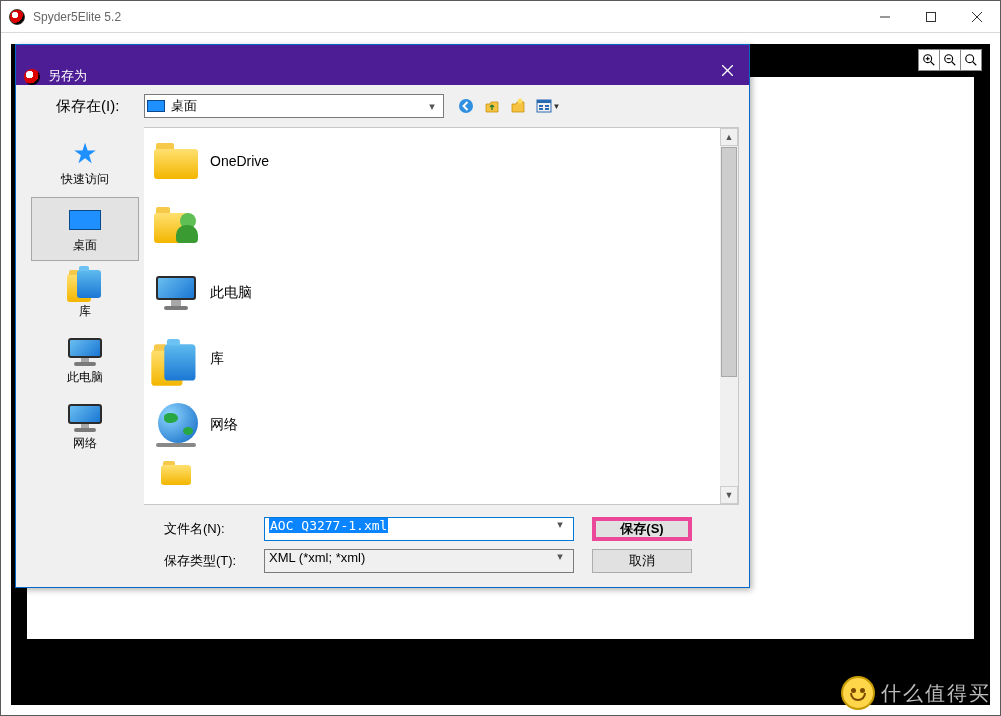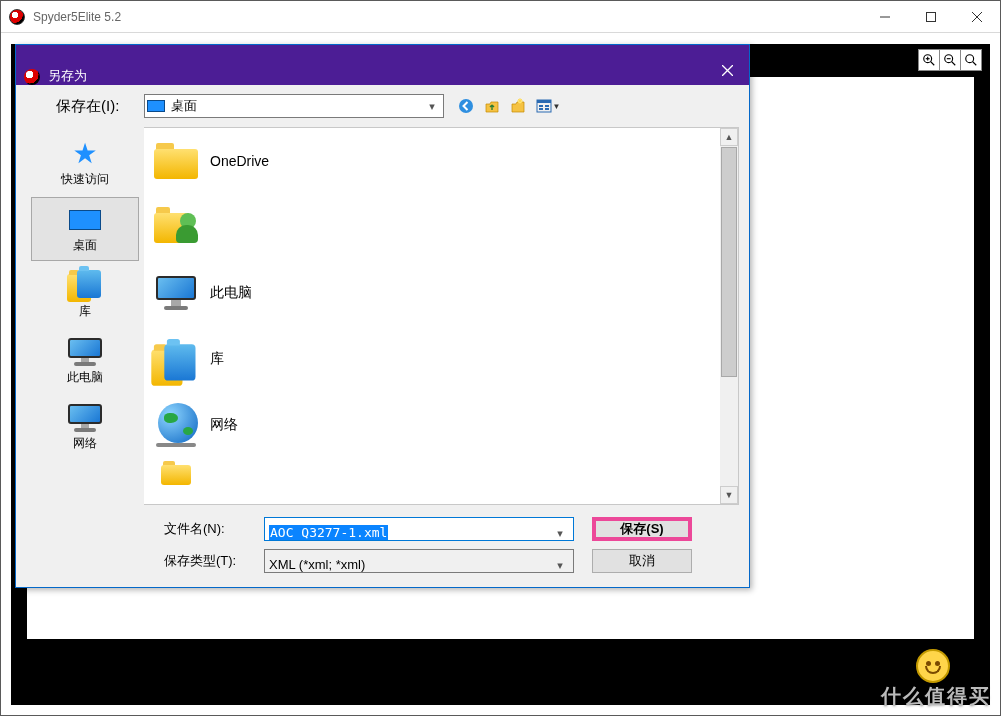--- a/index.html
+++ b/index.html
@@ -20,21 +20,21 @@
   .zoom-btn { width:22px; height:22px; border:1px solid #888; background:#fff; margin-left:-1px; display:flex; align-items:center; justify-content:center; font-size:13px; }
   .zoom-btn svg { width:14px; height:14px; }
 
   .inner-white { position:absolute; left:26px; top:76px; right:26px; bottom:76px; background:#fff; }
 
   
   .footer { position:absolute; left:10px; right:10px; bottom:10px; height:44px; background:#000; display:flex; align-items:center; justify-content:flex-end; padding-right:18px; gap:6px; }
   .footer-btn { width:100px; height:28px; background:#e1e1e1; border:1px solid #adadad; font-size:13px; display:flex; align-items:center; justify-content:center; }
 
   
-  .watermark { position:absolute; right:10px; bottom:6px; display:flex; align-items:center; color:#bbb; font-size:20px; font-weight:bold; letter-spacing:2px; text-shadow:0 0 3px rgba(0,0,0,.6); z-index:9000; pointer-events:none;flex-direction:column; }
+  .watermark { position:absolute; right:10px; bottom:6px; display:flex; align-items:center; color:#bbb; font-size:20px; font-weight:normal; letter-spacing:2px; text-shadow:0 0 3px rgba(0,0,0,.6); z-index:9000; pointer-events:none; }
   .watermark .smile { width:34px; height:34px; border-radius:50%; background:#ffd54a; border:2px solid #c49a00; margin-right:6px; position:relative; }
   .watermark .smile::before, .watermark .smile::after { content:""; position:absolute; width:5px; height:5px; background:#7a4a00; border-radius:50%; top:10px; }
   .watermark .smile::before { left:8px; } .watermark .smile::after { right:8px; }
   .watermark .smile .m { position:absolute; left:7px; right:7px; bottom:7px; height:8px; border:2px solid #7a4a00; border-top:none; border-radius:0 0 20px 20px; }
 
   
   .dialog { position:absolute; left:15px; top:44px; width:735px; height:544px; background:#fff; border:1px solid #0468c9; box-shadow:2px 2px 6px rgba(0,0,0,.3); display:flex; flex-direction:column; z-index:100; }
   .dlg-titlebar { height:40px; background:#4c1d95; color:#fff; display:flex; align-items:flex-end; }
   .dlg-titlebar .dlg-icon { width:16px; height:16px; margin:0 8px; border-radius:50%; background:radial-gradient(circle at 35% 35%, #fff 0 25%, #d00 26% 60%, #000 61% 100%); }
   .dlg-title { flex:1; font-size:13px; }
@@ -68,21 +68,21 @@
   .fname { font-size:14px; }
   .sb-track { width:18px; background:#f0f0f0; display:flex; flex-direction:column; }
   .sb-btn { height:18px; background:#f0f0f0; border:1px solid #cdcdcd; display:flex; align-items:center; justify-content:center; font-size:9px; color:#555; }
   .sb-thumb { flex:0 0 230px; margin:1px; background:#cdcdcd; border:1px solid #a8a8a8; }
   .sb-space { flex:1; }
 
   
   .bottom-rows { padding-left:118px; padding-top:8px; }
   .brow { display:flex; align-items:center; height:32px; }
   .blabel { width:120px; font-size:13px; padding-left:20px; }
-  .bcombo { width:310px; height:24px; border:1px solid #7a7a7a; background:#fff; display:flex; align-items:flex-end; padding:0 4px; font-size:13px; font-family:"Consolas","SimSun",monospace; }
+  .bcombo { width:310px; height:24px; border:1px solid #7a7a7a; background:#fff; display:flex; align-items:flex-start; padding:0 4px; font-size:13px; font-family:"Consolas","SimSun",monospace; }
   .bcombo.focus { border:1px solid #0078d7; }
   .bcombo .sel { background:#0a84ff; color:#fff; padding:0 1px; flex:0 0 auto; font-family:"Consolas","SimSun",monospace; }
   .bcombo .bflex { flex:1; }
   .bcombo.readonly { background:#f0f0f0; }
   .dlg-btn { width:100px; height:24px; margin-left:18px; border:1px solid #adadad; background:#e1e1e1; font-size:13px; display:flex; align-items:center; justify-content:center; }
   .dlg-btn.primary { border:4px solid #ec4899; background:#e1e1e1;font-weight:bold; }
 
   
   .ic-folder { width:44px; height:36px; position:relative; }
   .ic-folder .tab { position:absolute; left:2px; top:0; width:18px; height:8px; background:#f6c94b; border-radius:2px 2px 0 0; }

